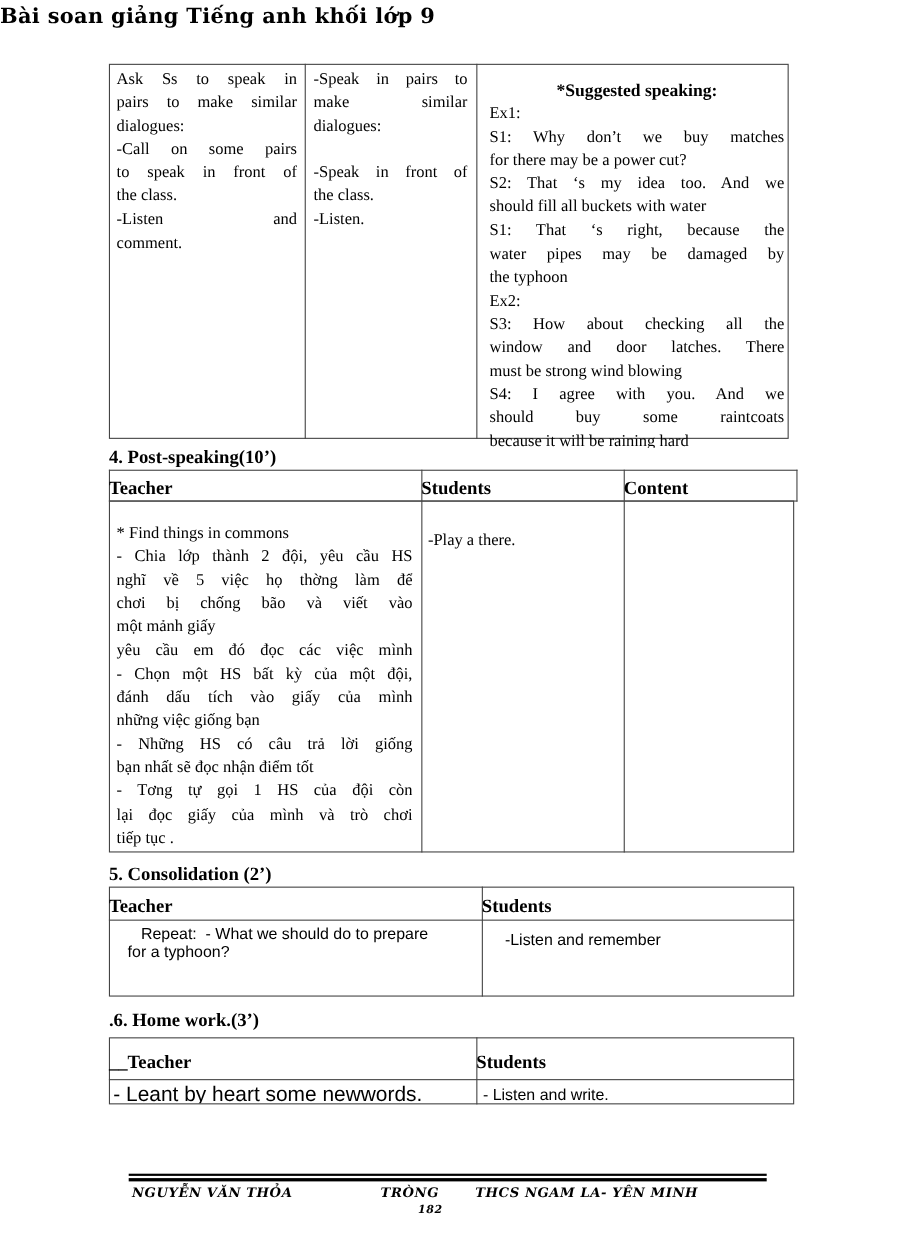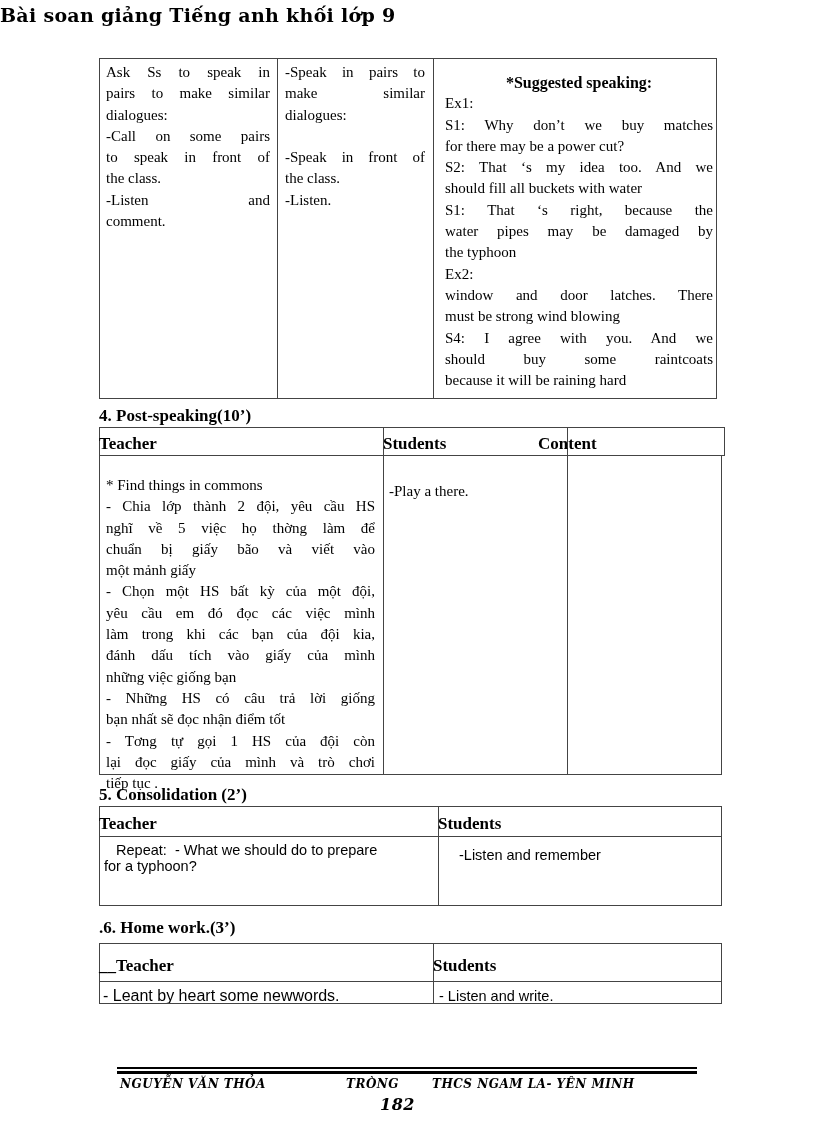--- a/index.html
+++ b/index.html
@@ -54,51 +54,51 @@
     <div id="top-content">
         <span class="line">Ex1:</span>
         <span class="jl"> S1: Why don’t we buy matches</span>
         <span class="line">for there may be a power cut?</span>
         <span class="jl"> S2: That ‘s my idea too. And we</span>
         <span class="line">should fill all buckets with water</span>
         <span class="jl"> S1: That ‘s right, because the</span>
         <span class="jl">water pipes may be damaged by</span>
         <span class="line">the typhoon</span>
         <span class="line"> Ex2:</span>
+        <span class="jl"> S3: How about checking all the</span>
         <span class="jl">window and door latches. There</span>
         <span class="line">must be strong wind blowing</span>
         <span class="jl"> S4: I agree with you. And we</span>
         <span class="jl">should buy some raintcoats</span>
         <span class="line">because it will be raining hard</span>
       </div>
   </div>
 </div>
 
 <div class="section" style="left:99px; top:406px;">4. Post-speaking(10’)</div>
 
 <div>
   <div class="box" style="left:99px; top:427px; width:626px; height:29px; border-bottom:none;"></div>
   <div class="box" style="left:99px; top:455px; width:623px; height:320px;"></div>
   <div class="vline" style="left:383px; top:427px; height:348px;"></div>
   <div class="vline" style="left:567px; top:427px; height:348px;"></div>
   <div class="hline" style="left:99px; top:455px; width:626px;"></div>
 
   <div class="hdr" style="left:99px; width:284px; top:434px;">Teacher</div>
   <div class="hdr" style="left:383px; width:184px; top:434px;">Students</div>
-  <div class="hdr" style="left:538px; width:158px; top:434px;">Content</div>
+  <div class="hdr" style="left:567px; width:158px; top:434px;">Content</div>
 
   <div class="cell clip" style="left:106px; top:459px; width:269px; height:315px;margin-top:16px;" id="post-teacher">
       <span class="line">* Find things in commons</span>
       <span class="jl">- Chia lớp thành 2 đội, yêu cầu HS</span>
       <span class="jl">nghĩ về 5 việc họ thờng làm để</span>
-      <span class="jl">chuẩn bị giấy bão và viết vào</span>
+      <span class="jl">chơi bị chống bão và viết vào</span>
       <span class="line">một mảnh giấy</span>
+      <span class="jl">yêu cầu em đó đọc các việc mình</span>
       <span class="jl">- Chọn một HS bất kỳ của một đội,</span>
-      <span class="jl">yêu cầu em đó đọc các việc mình</span>
-      <span class="jl">làm trong khi các bạn của đội kia,</span>
       <span class="jl">đánh dấu tích vào giấy của mình</span>
       <span class="line">những việc giống bạn</span>
       <span class="jl">- Những HS có câu trả lời giống</span>
       <span class="line">bạn nhất sẽ đọc  nhận điểm tốt</span>
       <span class="jl">- Tơng tự gọi 1 HS của đội còn</span>
       <span class="jl">lại đọc giấy của mình và trò chơi</span>
       <span class="line">tiếp tục .</span>
     </div>
   <div class="cell" style="left:389px; top:481px; width:172px;">-Play a there.</div>
   <div class="cell" style="left:573px; top:481px; width:145px;"></div>
@@ -107,39 +107,39 @@
 <div class="section" style="left:99px; top:785px;">5.  Consolidation (2’)</div>
 
 <div>
   <div class="box" style="left:99px; top:806px; width:623px; height:100px;"></div>
   <div class="vline" style="left:438px; top:806px; height:100px;"></div>
   <div class="hline" style="left:99px; top:836px; width:623px;"></div>
 
   <div class="hdr" style="left:99px; width:339px; top:814px;">Teacher</div>
   <div class="hdr" style="left:438px; width:284px; top:814px;">Students</div>
 
-  <div class="cell sans" style="left:104px; top:842px; width:330px; font-size:14.5px; line-height:16px;">
+  <div class="cell sans" style="left:116px; top:842px; width:330px; font-size:14.5px; line-height:16px;">
     <span class="line" style="white-space:pre;">   Repeat:  - What we should do to prepare</span>
     <span class="line">for a typhoon?</span>
   </div>
   <div class="cell sans" style="left:459px; top:845px; width:250px; font-size:14.5px;">-Listen and remember</div>
 </div>
 
 <div class="section" style="left:99px; top:918px;">.6. Home work.(3’)</div>
 
 <div>
   <div class="box" style="left:99px; top:943px; width:623px; height:61px;"></div>
   <div class="vline" style="left:433px; top:943px; height:61px;"></div>
   <div class="hline" style="left:99px; top:981px; width:623px;"></div>
 
   <div class="hdr" style="left:99px; width:334px; top:956px;">__Teacher</div>
   <div class="hdr" style="left:433px; width:289px; top:956px;">Students</div>
 
-  <div class="cell sans clip" style="left:103px; top:986px; width:328px; height:17px; font-size:16px; line-height:20px;">- Leant by heart some newwords.</div>
+  <div class="cell sans clip" style="left:103px; top:986px; width:328px; height:17px; font-size:19px; line-height:20px;">- Leant by heart some newwords.</div>
   <div class="cell sans clip" style="left:439px; top:986px; width:280px; height:17px; font-size:14.5px; line-height:20px;">- Listen and write.</div>
 </div>
 
 <div class="abs footer-rule1"></div>
 <div class="abs footer-rule2"></div>
 <div class="abs footer-text" style="left:120px; top:1077px;">NGUYỄN VĂN THỎA</div>
 <div class="abs footer-text" style="left:346px; top:1077px;">TRÒNG</div>
 <div class="abs footer-text" style="left:432px; top:1077px;">THCS NGAM LA- YÊN MINH</div>
-<div class="abs footer-text" style="left:380px; top:1095px; font-size:16px;">182</div>
+<div class="abs footer-text" style="left:380px; top:1095px; font-size:10px;">182</div>
 
 </body></html>

